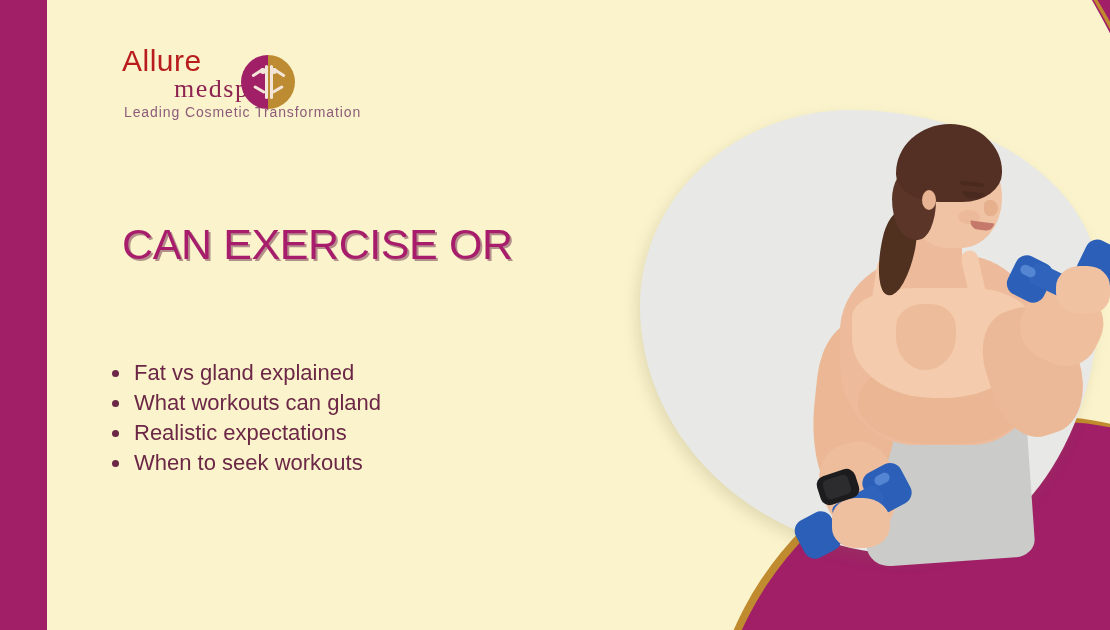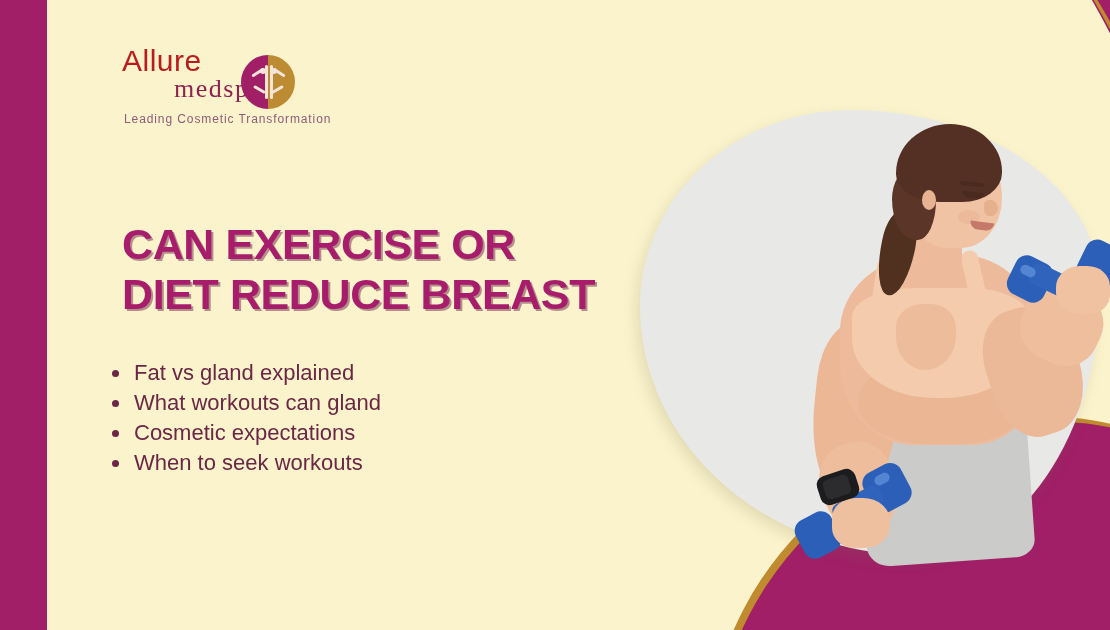--- a/index.html
+++ b/index.html
@@ -142,23 +142,23 @@
     position: absolute;
     left: 52px; top: 32px;
     font-family: "Liberation Serif", serif;
     font-size: 26px;
     letter-spacing: 1.5px;
     color: #8E2352;
     font-weight: 400;
   }
   .logo-tagline {
     position: absolute;
-    left: 2px; top: 70px;
+    left: 2px; top: 62px;
     font-family: "Liberation Sans", sans-serif;
-    font-size: 12px;
+    font-size: 14px;
     letter-spacing: 0.9px;
     color: #8E5C7A;
     white-space: nowrap;
   }
   .logo-mark {
     position: absolute;
     left: 119px; top: 13px;
     width: 54px; height: 54px;
     border-radius: 50%;
     background: linear-gradient(90deg, #A01F67 0%, #A01F67 50%, #BD8B32 50%, #BD8B32 100%);
@@ -177,21 +177,21 @@
   .fig-leg-l { left: 12px; top: 33px; width: 13px; height: 3px; border-radius: 2px; transform: rotate(30deg); }
   .fig-leg-r { left: 30px; top: 33px; width: 13px; height: 3px; border-radius: 2px; transform: rotate(-30deg); }
 
   
   .headline {
     position: absolute;
     left: 122px;
     top: 190px;
     width: 540px;
     font-family: "Liberation Sans", sans-serif;
-    font-weight: 700;
+    font-weight: 400;
     font-size: 43px;
     line-height: 50px;
     letter-spacing: -0.4px;
     color: #A81D6B;
     text-transform: uppercase;
     text-shadow: 2px 2px 0 rgba(95,20,58,0.45);
   }
   .headline .hl-line { display: block; white-space: nowrap; }
 
   
@@ -391,35 +391,34 @@
       <span class="fig fig-head-r"></span>
       <span class="fig fig-arm-l"></span>
       <span class="fig fig-arm-r"></span>
       <span class="fig fig-leg-l"></span>
       <span class="fig fig-leg-r"></span>
     </div>
   </div>
 
   <h1 class="headline">
     <span class="hl-line">CAN EXERCISE OR</span>
-    <span class="hl-line">DIET REDUCE BREAST</span>
   </h1>
 
   <ul class="bullets">
     <li>
       <span class="dot"></span>
       <span>Fat vs gland explained</span>
     </li>
     <li>
       <span class="dot"></span>
       <span>What workouts can gland</span>
     </li>
     <li>
       <span class="dot"></span>
-      <span>Cosmetic expectations</span>
+      <span>Realistic expectations</span>
     </li>
     <li>
       <span class="dot"></span>
       <span>When to seek workouts</span>
     </li>
   </ul>
 
   <div class="figure-wrap">
     <span class="fw leggings"></span>
     <span class="fw arm-left"></span>

